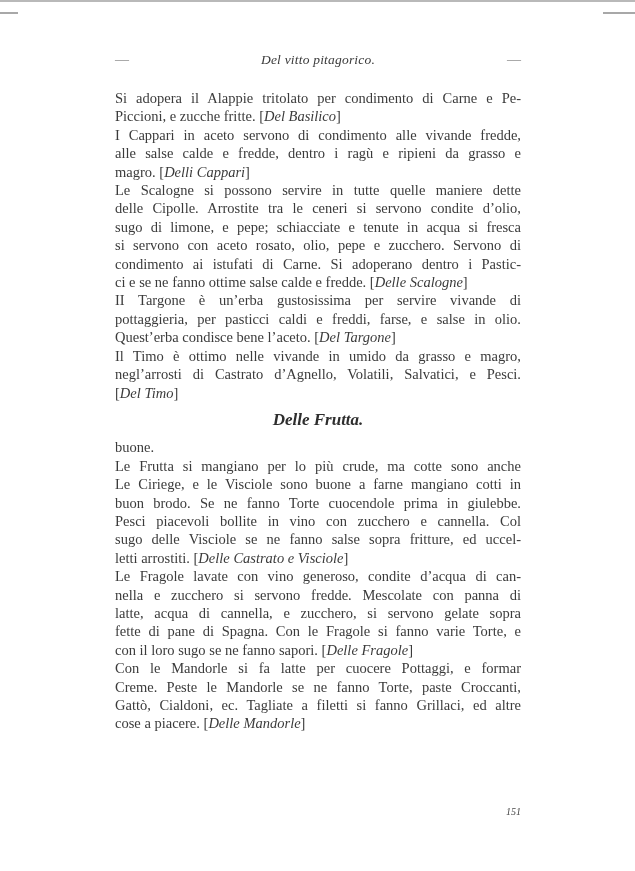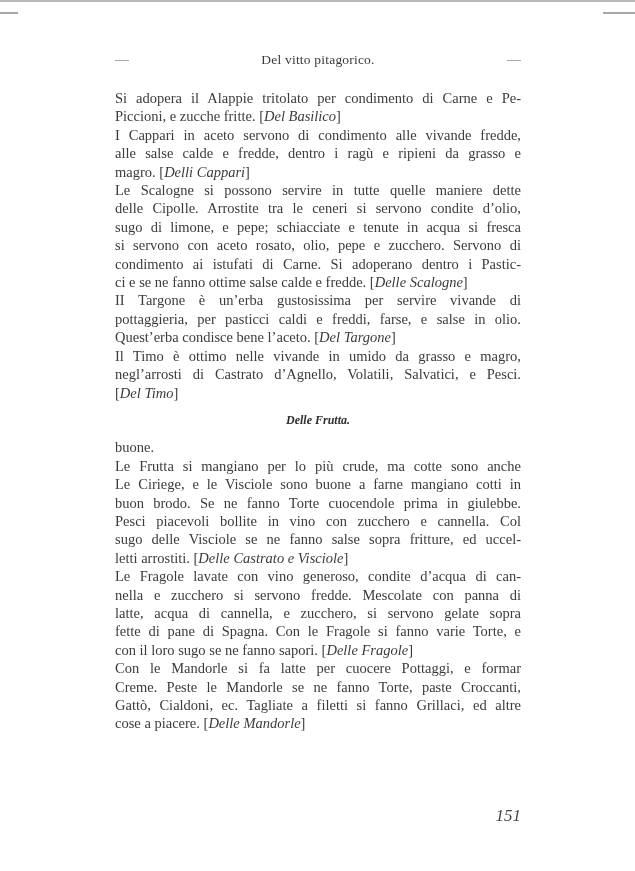--- a/index.html
+++ b/index.html
@@ -34,20 +34,21 @@
     position: absolute; top: 52px; left: 115px; width: 406px;
     display: flex; justify-content: space-between; align-items: center;
     font-size: 13.5px; color: var(--ink);
   }
   .running-header .dash {
     color: var(--dash-gray);
     font-size: 14px;
     line-height: 1;
   }
   .running-header .title {
+    font-style: italic;
     letter-spacing: 0.2px;
   }
 
   .body-text {
     position: absolute; top: 89px; left: 115px; width: 406px;
     font-size: 14.5px;
     line-height: 18.4px;
     color: var(--ink);
   }
   .para { margin: 0; }
@@ -58,29 +59,29 @@
   }
   .line.last {
     text-align: right;
     text-align-last: left;
   }
   .line i { font-style: italic; }
   .section-heading {
     text-align: center;
     font-weight: bold;
     font-style: italic;
-    font-size: 12px;
+    font-size: 17px;
     color: var(--heading-ink);
     margin: 9px 0;
   }
   .page-number {
     position: absolute; top: 806px; left: 115px; width: 406px;
     text-align: right;
     font-style: italic;
-    font-size: 17px;
+    font-size: 10px;
     color: #474747;
   }
 </style>
 </head>
 <body>
 
 <div class="top-rule"></div>
 <div class="edge-mark left"></div>
 <div class="edge-mark right"></div>
 

